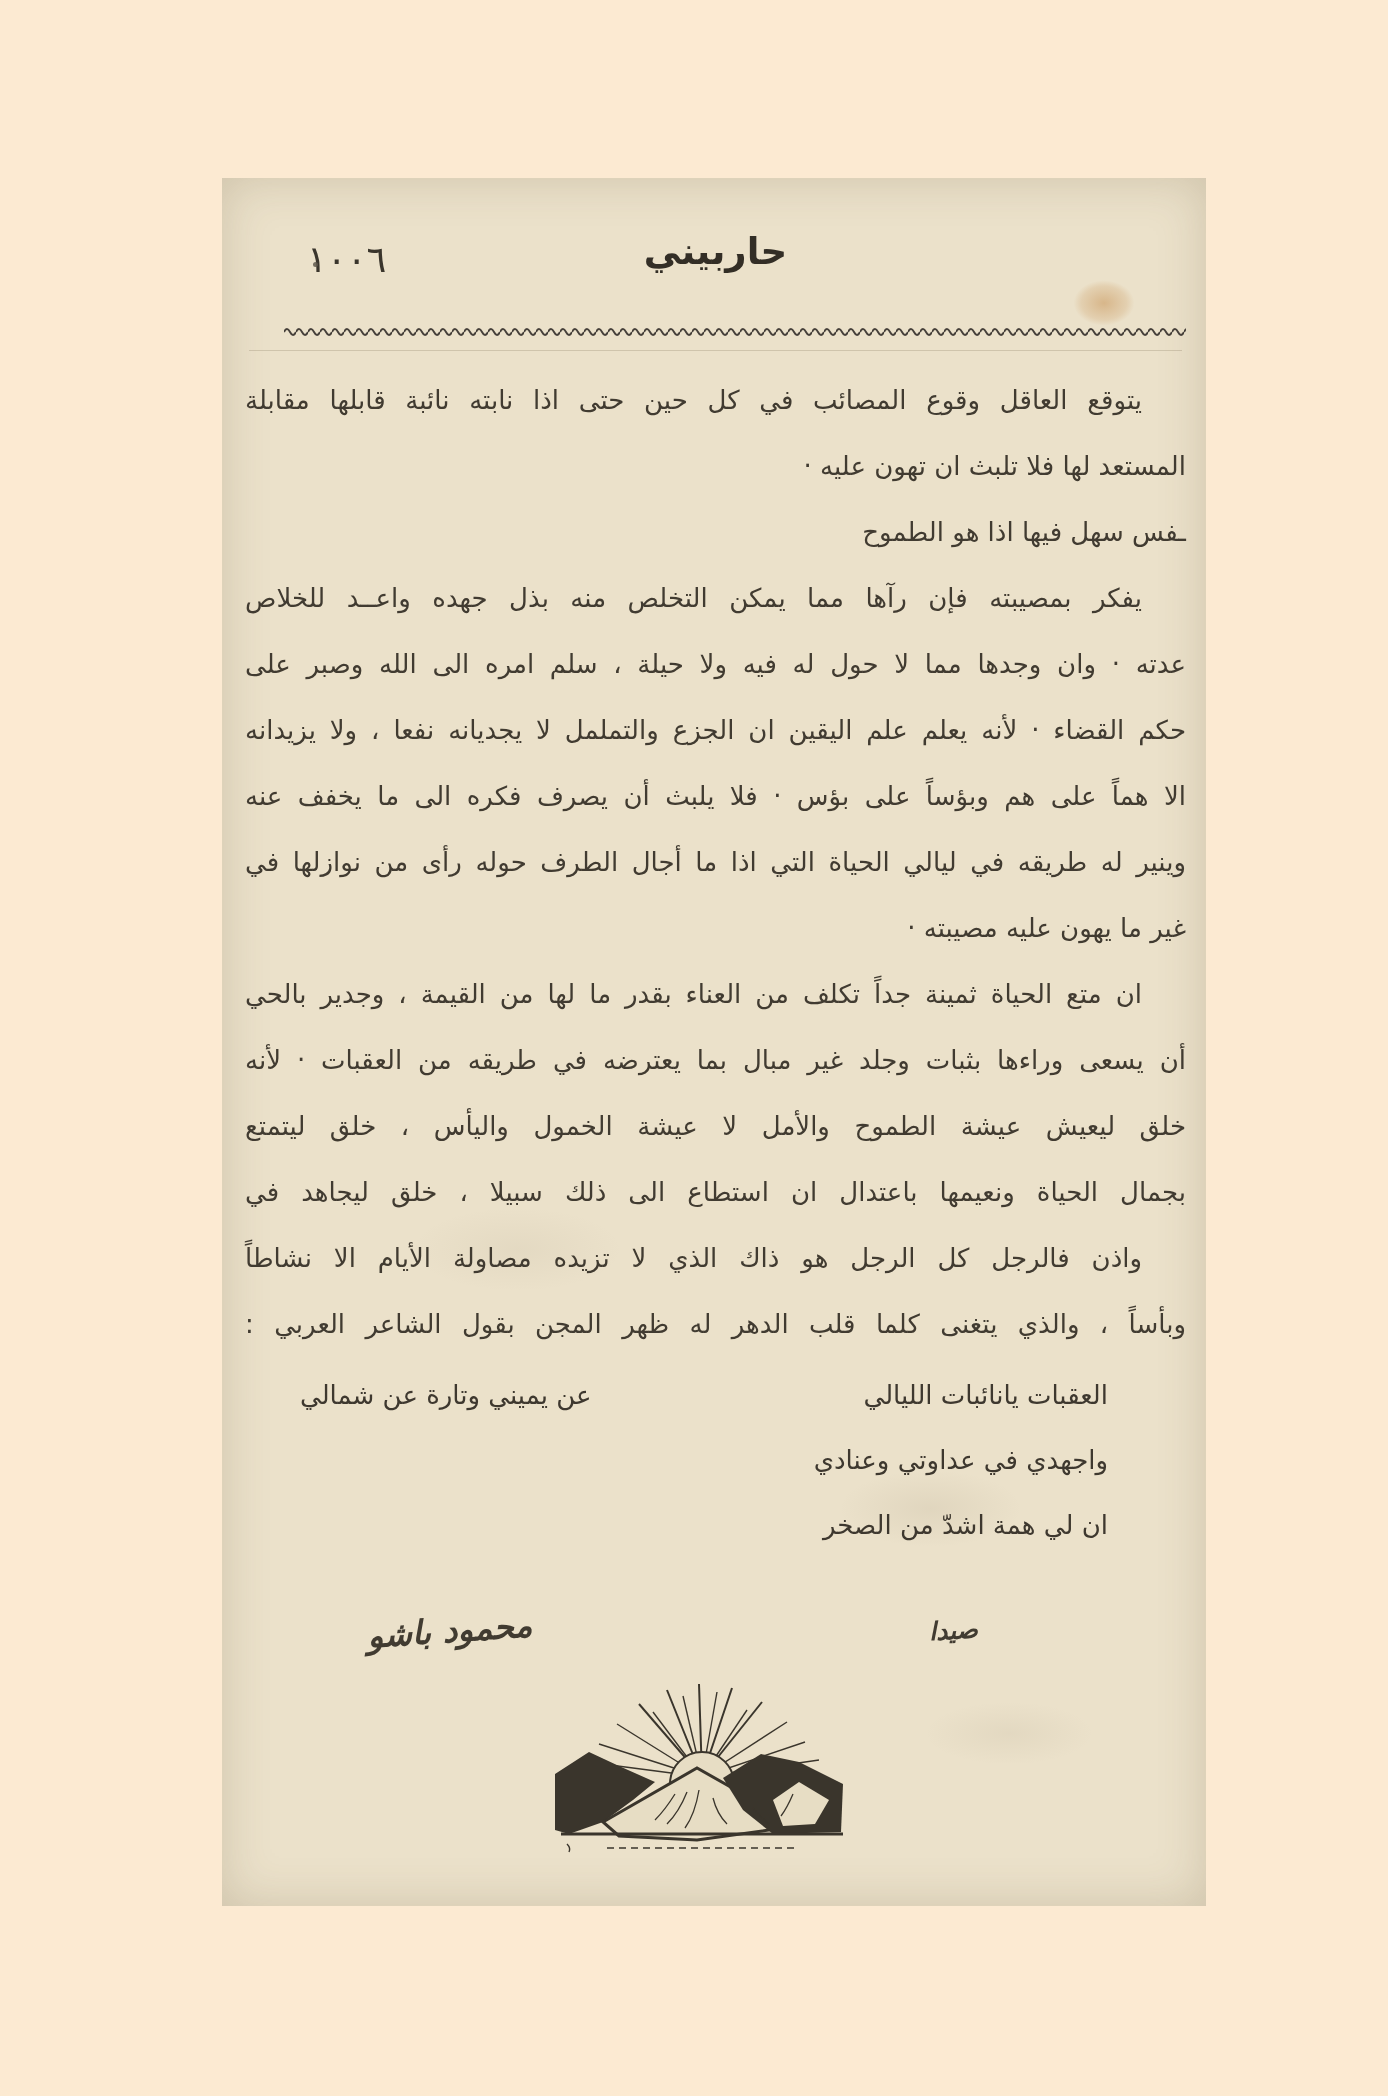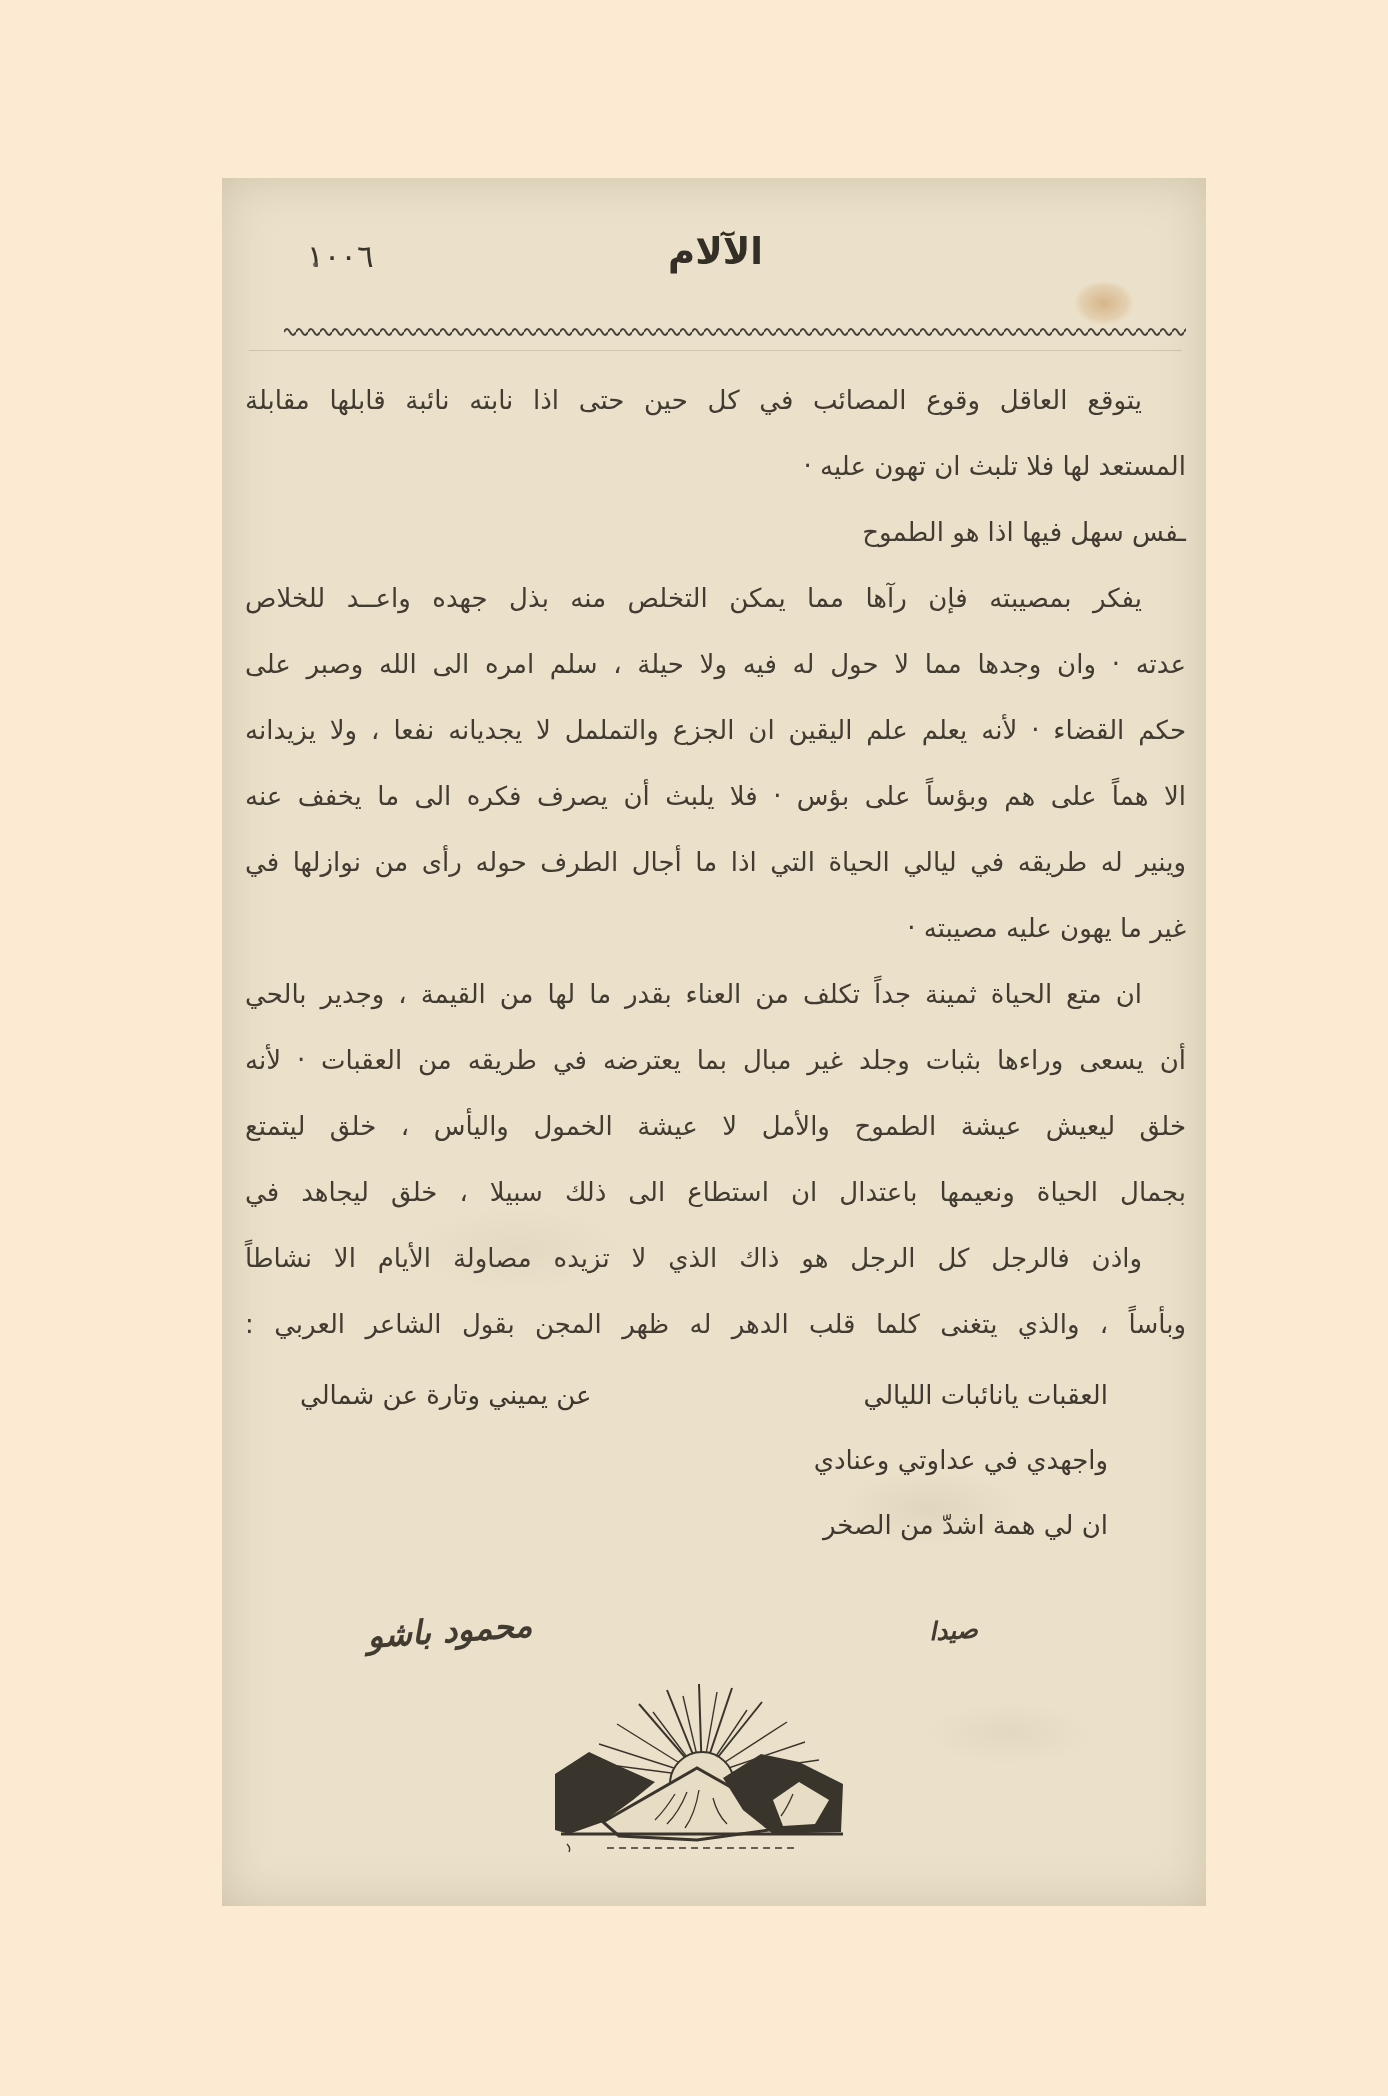--- a/index.html
+++ b/index.html
@@ -32,21 +32,21 @@
     position: absolute;
     left: 0; right: 0; top: 52px;
     text-align: center;
     font-size: 37px;
     font-weight: bold;
     color: #332e26;
   }
   .pagenum {
     position: absolute;
     left: 62px; top: 60px;          
-    font-size: 31px;
+    font-size: 37px;
     color: #3a352c;
     letter-spacing: 7px;
     direction: ltr;
   }
   .margin-dot {
     position: absolute;
     right: 868px; top: 84px;
     width: 5px; height: 5px;
     border-radius: 50%;
     background: #5f584c;
@@ -101,21 +101,21 @@
   }
   .vignette-wrap svg { display: block; margin-right: 28px; }
 </style>
 </head>
 <body>
 
 <div class="page">
   <div class="content">
 
     <div class="hdr">
-      <div class="title">الآلام</div>
+      <div class="title">حاربيني</div>
       <div class="pagenum">١٠٠٦</div>
       <div class="margin-dot"></div>
       <div class="stain"></div>
     </div>
 
     <svg class="divider" width="902" height="12" viewBox="0 0 902 12">
       <defs>
         <pattern id="wave" width="12" height="12" patternUnits="userSpaceOnUse">
           <path d="M0,8 Q3,2 6,8 T12,8" fill="none" stroke="#46403a" stroke-width="1.9"></path>
         </pattern>

